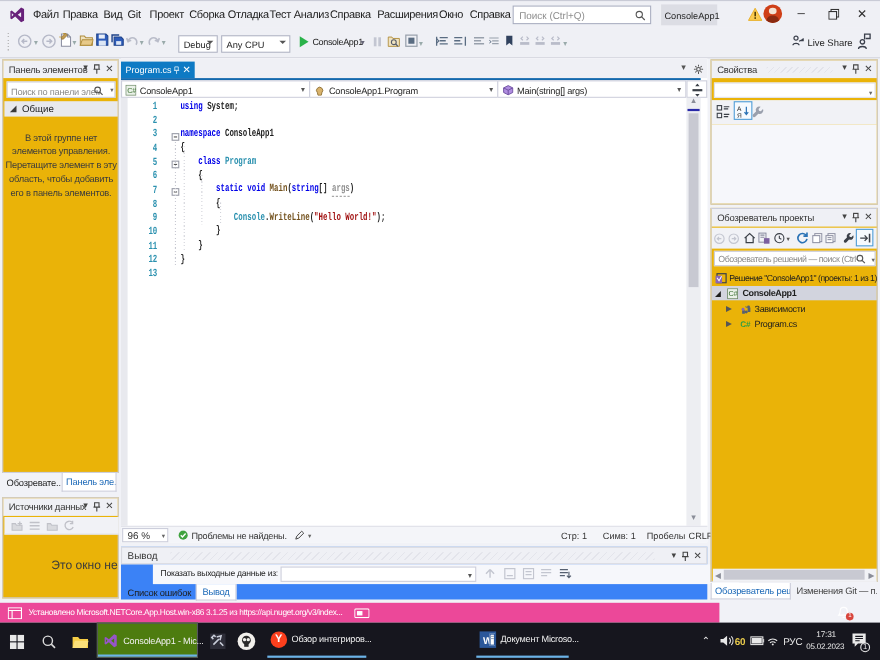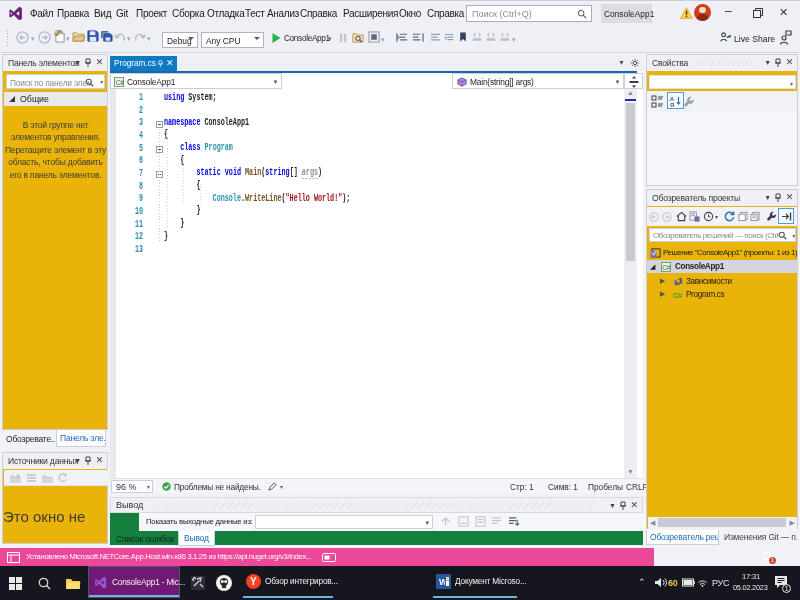--- a/index.html
+++ b/index.html
@@ -237,21 +237,21 @@
     <svg class="abs" style="left:22px;top:3px" width="11" height="10" viewBox="0 0 11 10">
         <path d="M1 2 h9 M1 5 h9 M1 8 h9" stroke="#c0c1c8" stroke-width="1.3"></path>
       </svg>
     <svg class="abs" style="left:38px;top:3px" width="11" height="10" viewBox="0 0 11 10">
         <path d="M1 9 V3 h3 l1 1.5 h5 V9 Z" fill="#d9dade" stroke="#c0c1c8"></path>
       </svg>
     <svg class="abs" style="left:54px;top:3px" width="10" height="10" viewBox="0 0 10 10">
         <path d="M8.5 6 a3.8 3.8 0 1 1 -1 -4.2 M8 0.5 v2.5 h-2.5" fill="none" stroke="#c0c1c8" stroke-width="1.2"></path>
       </svg>
   </div>
-  <div class="abs" style="left:0;top:55px;width:104px;font-size:15px;color:#3c3c3c;text-align:left;">Это окно не</div>
+  <div class="abs" style="left:0;top:55px;width:104px;font-size:11px;color:#3c3c3c;text-align:right;">Это окно не</div>
 </div>
 
 <div class="abs" style="left:110px;top:53px;width:533px;height:440px;background:#fff;">
 
   <div class="abs" style="left:0;top:0;width:533px;height:18px;background:#eff0f5;"></div>
   <div class="abs" style="left:0;top:3px;width:67px;height:15px;background:#0e7ac4;">
     <span class="abs" style="left:4px;top:2.5px;font-size:8.2px;color:#fff;">Program.cs</span>
     <svg class="abs" style="left:47px;top:4px" width="7" height="8" viewBox="0 0 8 10">
         <path d="M2 1 h4 v4 h-4 Z M4 5 v4 M1 5 h6" stroke="#cfe6f5" fill="none"></path>
       </svg>
@@ -263,20 +263,27 @@
       <circle cx="6" cy="6" r="2" fill="none" stroke="#555" stroke-width="1.2"></circle>
       <path d="M6 1 v2 M6 9 v2 M1 6 h2 M9 6 h2 M2.5 2.5 l1.4 1.4 M8.1 8.1 l1.4 1.4 M9.5 2.5 8.1 3.9 M3.9 8.1 2.5 9.5" stroke="#555" stroke-width="1.1"></path>
     </svg>
 
   <div class="bcrumb" style="left:0px;width:172px;">
     <svg class="abs" style="left:3px;top:3px" width="10" height="10" viewBox="0 0 12 12">
         <rect x="0.5" y="0.5" width="11" height="11" fill="#eaf1e8" stroke="#6e8a68"></rect>
         <text x="2" y="9" font-size="8" fill="#376e2d" font-family="Liberation Sans">C#</text>
       </svg>
     <span class="abs" style="left:16px;top:3px;">ConsoleApp1</span>
+    <span class="abs" style="right:4px;top:4px;font-size:7px;color:#555;">▾</span>
+  </div>
+  <div class="bcrumb" style="left:171px;width:172px;">
+    <svg class="abs" style="left:4px;top:3px" width="10" height="10" viewBox="0 0 12 12">
+        <path d="M3 8.5 a3.4 3.4 0 1 1 5 0 l-0.7 3 h-3.6 Z" fill="#d9b36c" stroke="#8f7136"></path>
+      </svg>
+    <span class="abs" style="left:17px;top:3px;">ConsoleApp1.Program</span>
     <span class="abs" style="right:4px;top:4px;font-size:7px;color:#555;">▾</span>
   </div>
   <div class="bcrumb" style="left:342px;width:172px;">
     <svg class="abs" style="left:4px;top:3px" width="10" height="10" viewBox="0 0 12 12">
         <path d="M6 1 11 3.5 v5 L6 11 1 8.5 v-5 Z" fill="#b08de0" stroke="#6a4d9e"></path>
         <path d="M1 3.5 6 6 l5 -2.5 M6 6 v5" fill="none" stroke="#6a4d9e"></path>
       </svg>
     <span class="abs" style="left:17px;top:3px;">Main(string[] args)</span>
     <span class="abs" style="right:4px;top:4px;font-size:7px;color:#555;">▾</span>
   </div>
@@ -353,21 +360,21 @@
         <path d="M1 9 2 6 7 1 9 3 4 8 Z" fill="none" stroke="#444" stroke-width="1"></path>
       </svg>
     <span class="abs" style="left:170px;top:4px;font-size:6px;color:#666;">▾</span>
     <span class="abs" style="left:400px;top:2.5px;font-size:8.3px;color:#333;">Стр: 1</span>
     <span class="abs" style="left:438px;top:2.5px;font-size:8.3px;color:#333;">Симв: 1</span>
     <span class="abs" style="left:478px;top:2.5px;font-size:8.3px;color:#333;">Пробелы</span>
     <span class="abs" style="left:516px;top:2.5px;font-size:8.3px;color:#333;">CRLF</span>
   </div>
 </div>
 
-<div class="abs panel" style="left:110px;top:497px;width:533px;height:48px;border:none;background:#15803d;">
+<div class="abs panel" style="left:110px;top:497px;width:533px;height:48px;border:none;background:#3b82f6;">
   <div class="abs" style="left:0;top:0;width:533px;height:16px;background:#eff0f5;border:1px solid #d8d9e0;">
     <span class="abs" style="left:5px;top:2px;font-size:9px;color:#333;">Вывод</span>
     <div class="abs" style="left:44px;top:4px;width:440px;height:7px;background:repeating-linear-gradient(135deg,#e3e4eb 0 1px,transparent 1px 5px);"></div>
     <span class="abs" style="right:26px;top:4px;font-size:7px;color:#444;">▼</span>
     <svg class="abs" style="right:15px;top:3px" width="8" height="10" viewBox="0 0 8 10">
         <path d="M2 1 h4 v4 h-4 Z M4 5 v4 M1 5 h6" stroke="#444" fill="none"></path>
       </svg>
     <span class="abs" style="right:4px;top:2px;font-size:9px;color:#444;">✕</span>
   </div>
   <div class="abs" style="left:0;top:16px;width:533px;height:18px;background:#f6f7fb;margin-left:29px;">
@@ -561,21 +568,21 @@
       <rect x="7" y="7" width="6" height="6" fill="#e8e8e8"></rect>
     </svg>
   <svg class="abs" style="left:38px;top:11px" width="13" height="13" viewBox="0 0 13 13">
       <circle cx="5.5" cy="5.5" r="4.2" fill="none" stroke="#dadada" stroke-width="1.3"></circle>
       <path d="M8.6 8.6 12 12" stroke="#dadada" stroke-width="1.4"></path>
     </svg>
   <svg class="abs" style="left:65px;top:10px" width="16" height="14" viewBox="0 0 16 14">
       <path d="M1 3 h5 l1.5 2 H15 V13 H1 Z" fill="#f7ce46"></path>
       <path d="M1 13 3 6.5 h12.5 L13.5 13 Z" fill="#fbe07a"></path>
     </svg>
-  <div class="tbtn" style="left:88px;width:92px;background:#701a75;border:1px solid #55555e;">
+  <div class="tbtn" style="left:88px;width:92px;background:#4d7c0f;border:1px solid #55555e;">
     <svg class="abs" style="left:4px;top:8px" width="15" height="15" viewBox="0 0 24 24">
         <path fill="#9655c8" d="M17.2 2.6 9.6 9.9 5.2 6.5 3.4 7.4v9.2l1.8.9 4.4-3.4 7.6 7.3 3.8-1.8V4.4zM5.3 14.1v-4.2l2.2 2.1zm11.9 1.1-4.3-3.2 4.3-3.2z"></path>
       </svg>
     <span class="abs" style="left:23px;top:10px;color:#f0f0f0;white-space:nowrap;">ConsoleApp1 - Mic...</span>
     <div class="tline" style="left:0px;width:90px;"></div>
   </div>
   <svg class="abs" style="left:190px;top:9px" width="16" height="16" viewBox="0 0 16 16">
       <rect x="1" y="1" width="14" height="14" fill="#2d2d38"></rect>
       <path d="M4 11 9 6 M7 4 l4 -1 -1 4 M10 9 l3 3 M4 6 l-1.5 -1.5 2 -2 L6 4" stroke="#c8ccd8" stroke-width="1.4" fill="none"></path>
     </svg>

